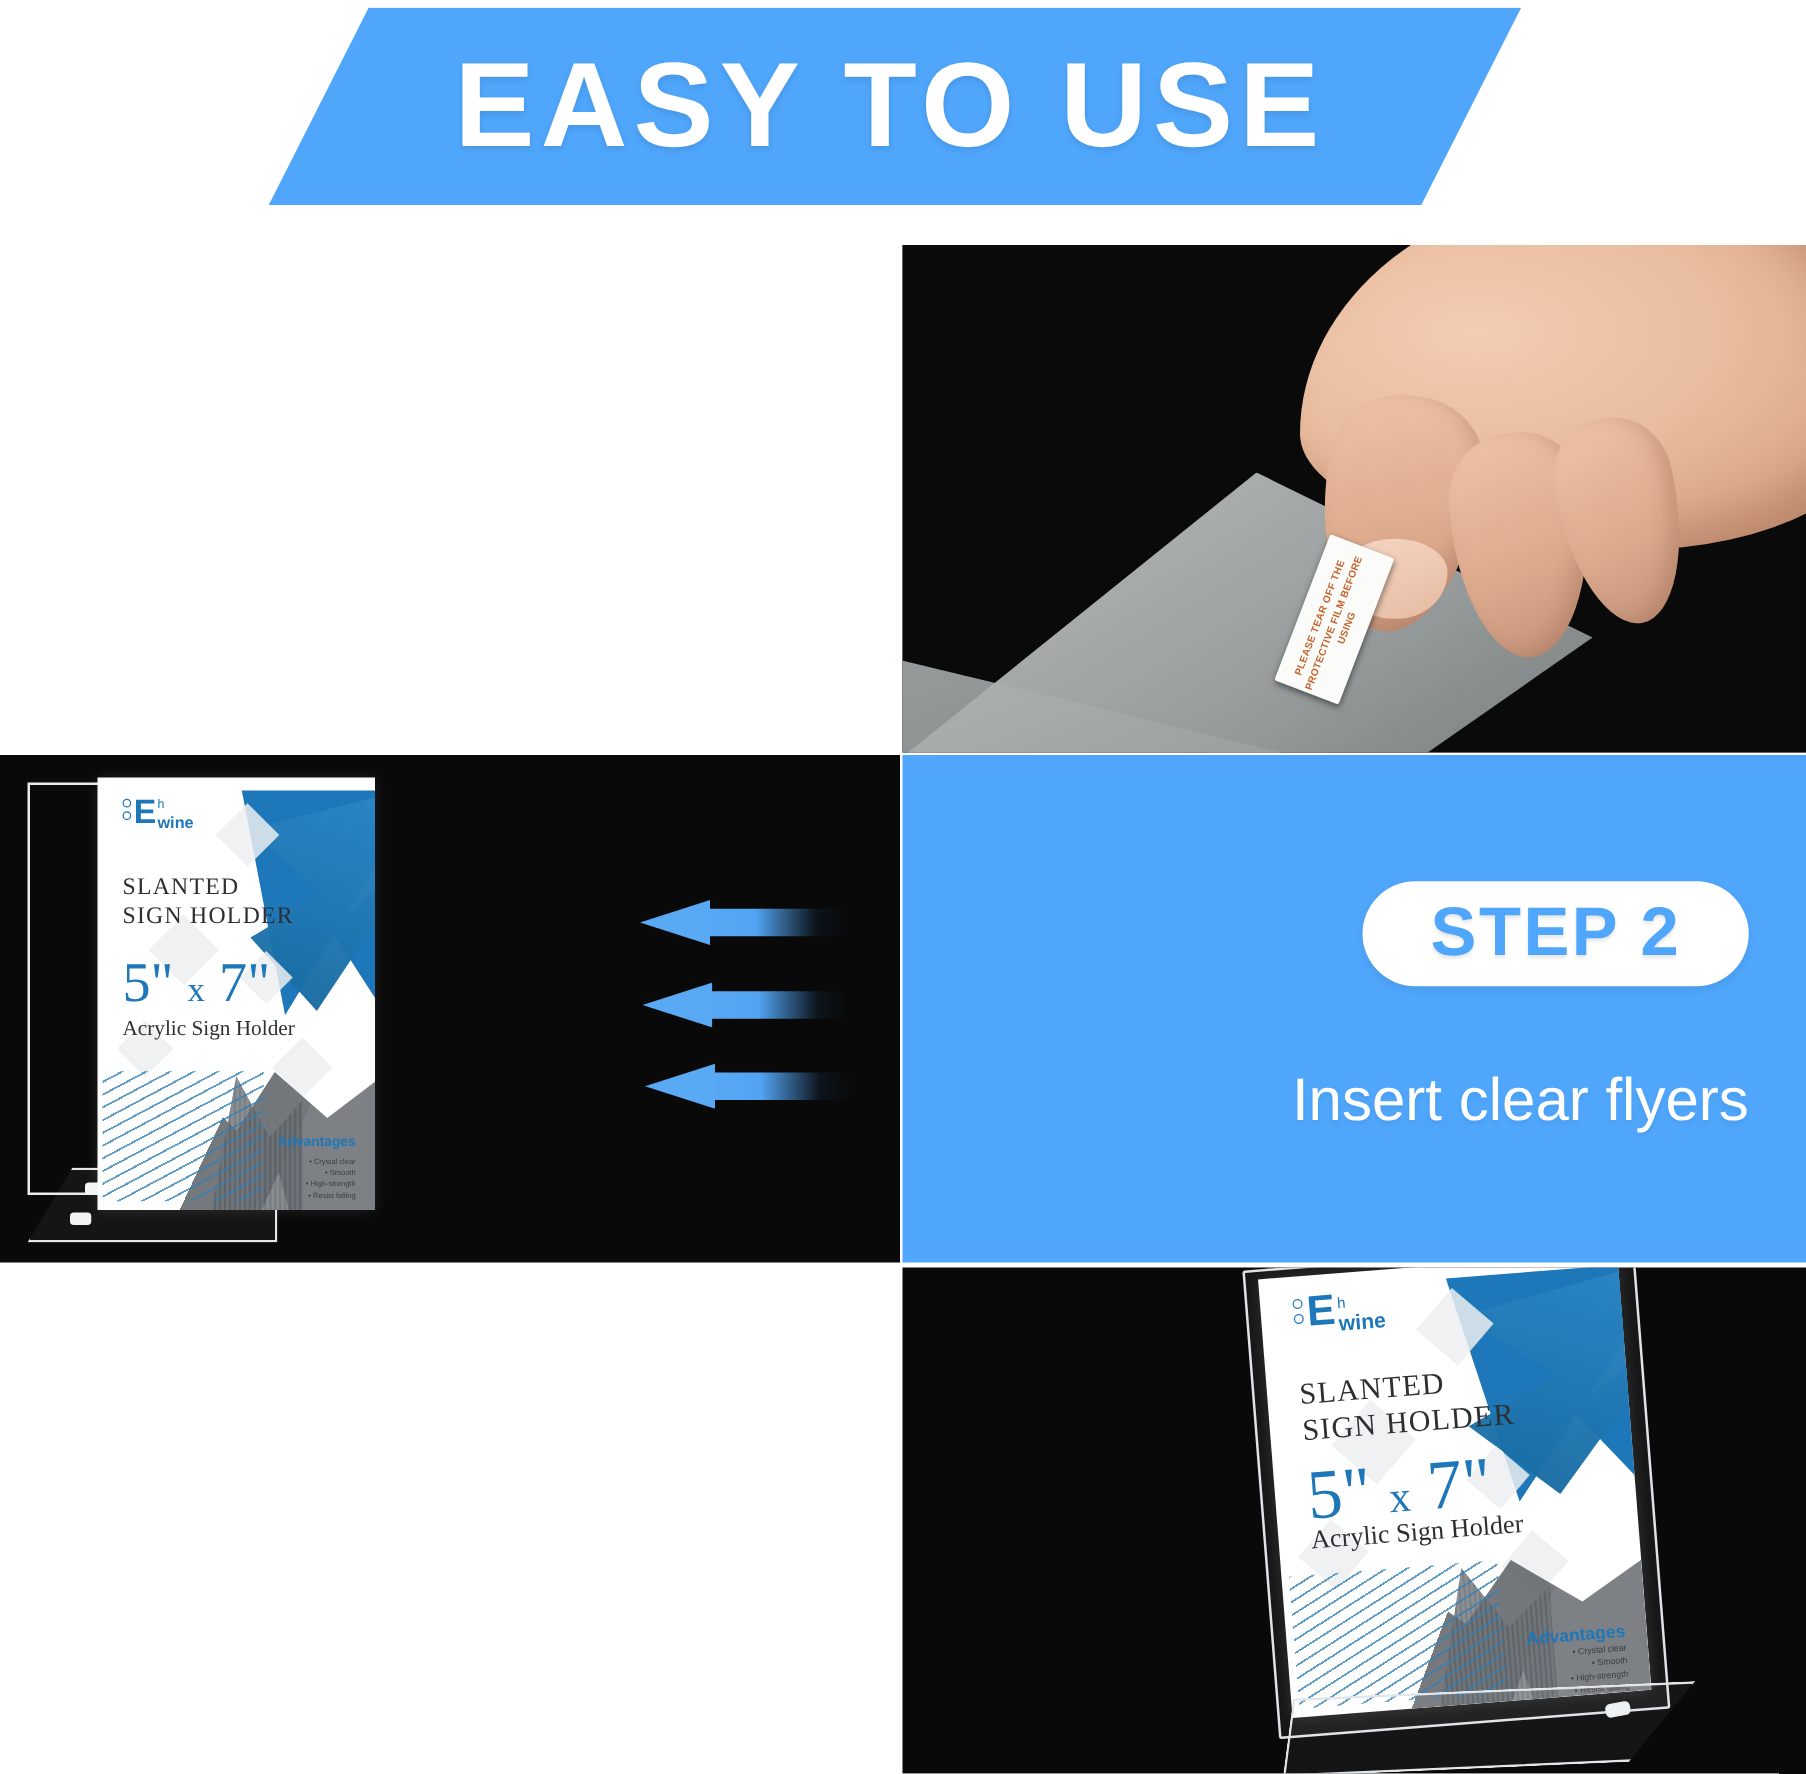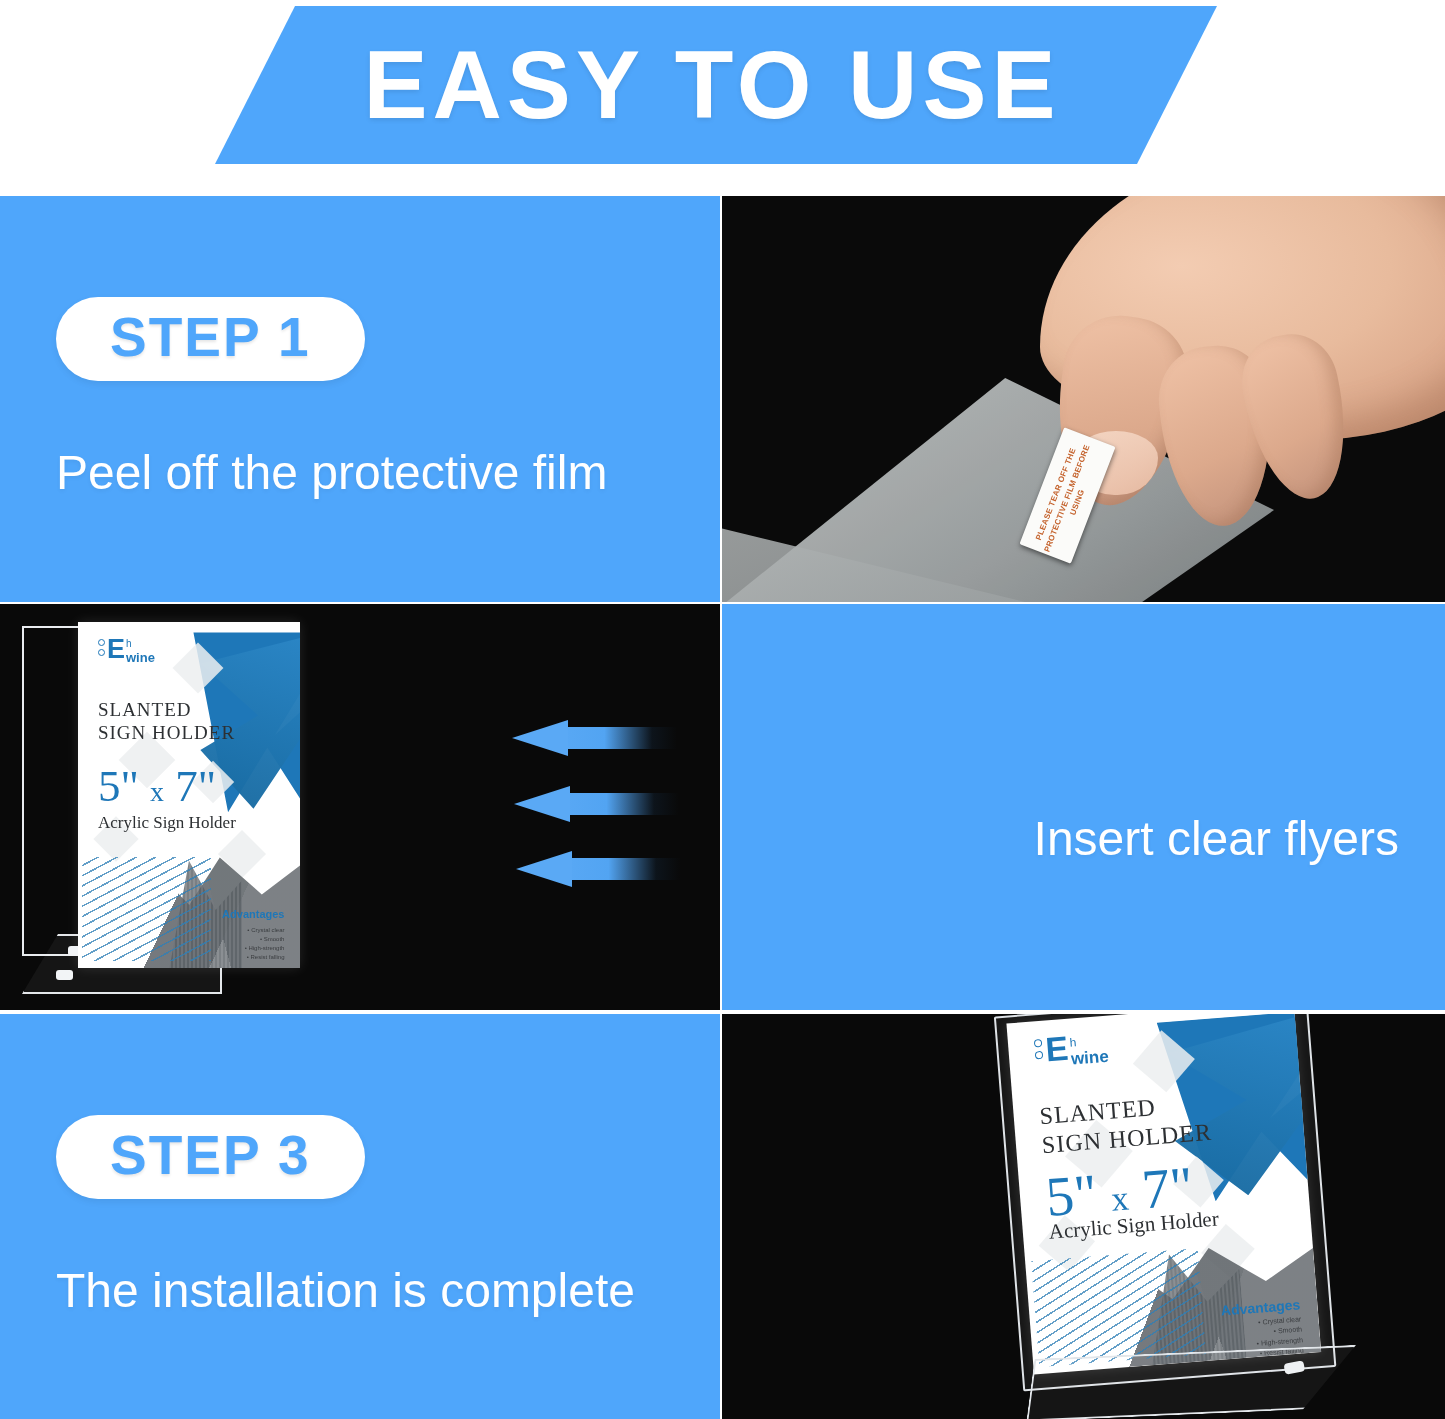--- a/index.html
+++ b/index.html
@@ -251,28 +251,20 @@
 <body>
 
 <div id="page">
 
   <div id="header">
     <div id="banner">
       <div id="banner-title">EASY TO USE</div>
     </div>
   </div>
 
-  <div class="panel r1 cL p-blue">
-    <div class="step-block step-left">
-      <div class="pill">
-        <span class="pill-label">STEP 1</span>
-      </div>
-      <div class="step-desc">Peel off the protective film</div>
-    </div>
-  </div>
 
   <div class="panel r1 cR p-dark">
     <div class="photo">
       <div class="film-sheet"></div>
       <div class="film-sheet2"></div>
       <div class="hand"></div>
       <div class="finger f1"></div>
       <div class="finger f2"></div>
       <div class="finger f3"></div>
       <div class="thumb-nail"></div>
@@ -347,32 +339,27 @@
       <div class="arrow-head"></div>
     </div>
     <div class="arrow" style="left:516px;top:247px;">
       <div class="arrow-body"></div>
       <div class="arrow-head"></div>
     </div>
   </div>
 
   <div class="panel r2 cR p-blue">
     <div class="step-block step-right">
+      <div class="pill">
+        <span class="pill-label">STEP 2</span>
+      </div>
       <div class="step-desc">Insert clear flyers</div>
     </div>
   </div>
 
-  <div class="panel r3 cL p-blue">
-    <div class="step-block step-left">
-      <div class="pill">
-        <span class="pill-label">STEP 3</span>
-      </div>
-      <div class="step-desc">The installation is complete</div>
-    </div>
-  </div>
 
   <div class="panel r3 cR p-dark">
     <div class="slant-wrap">
       <div class="slant-acrylic"></div>
 
       <div class="flyer" style="position:absolute;left:0;top:0;width:288px;height:352px;">
         <div class="fly-chevron"></div>
         <div class="fly-chevron2"></div>
 
         <div class="fly-diam" style="left:46%;top:8%;width:44px;height:44px;"></div>

